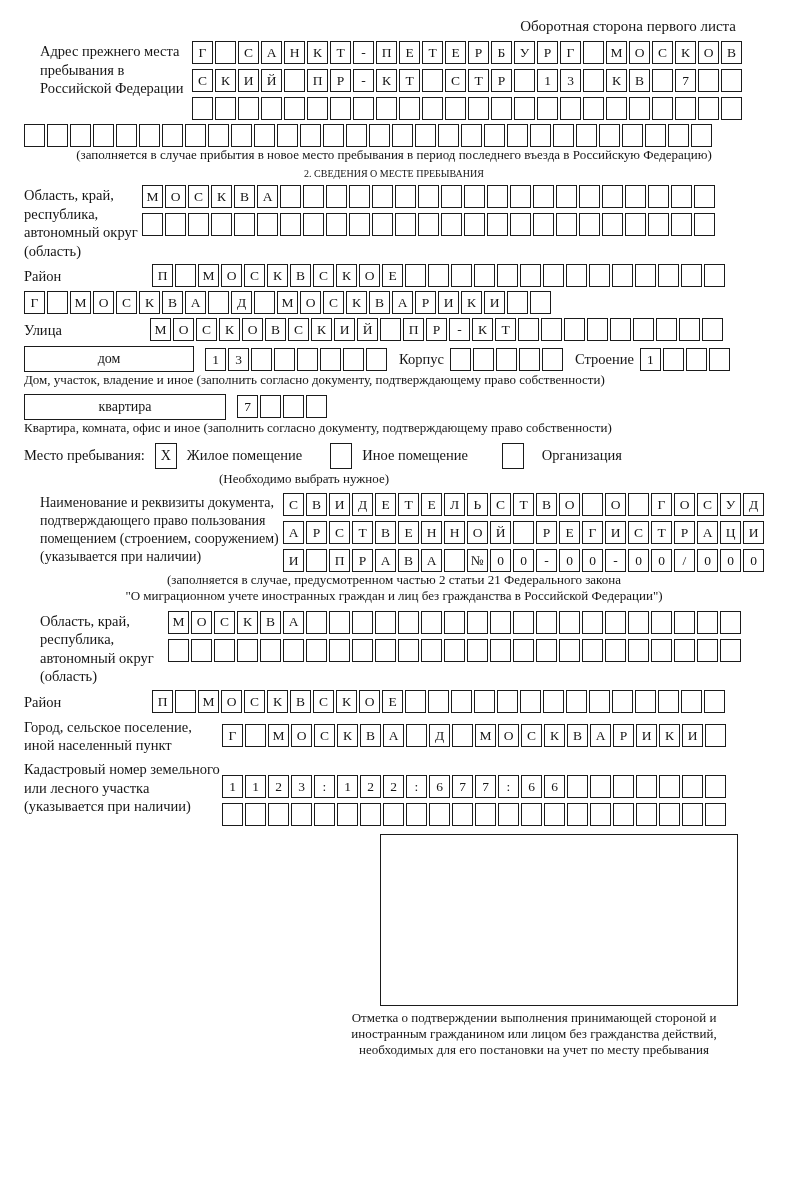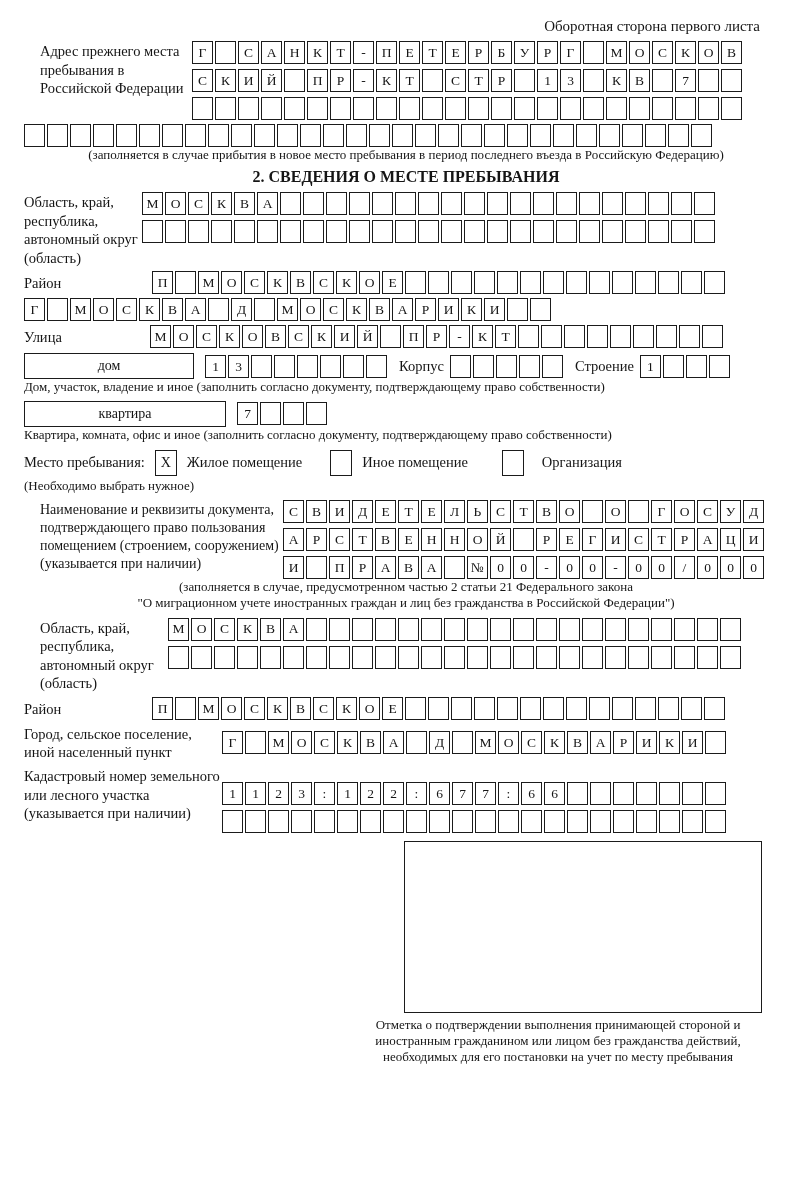--- a/index.html
+++ b/index.html
@@ -1,37 +1,37 @@
 <!DOCTYPE html>
 <html><head>
 <meta charset="utf-8">
 <style>
   html,body{margin:0;padding:0;background:#fff;}
   body{width:800px;height:1180px;overflow:hidden;color:#151515;
        font-family:"Liberation Serif","DejaVu Serif",serif;}
-  .page{padding:6px 12px 0 24px;position:relative;}
+  .page{padding:6px 36px 0 24px;position:relative;}
   .header-note{text-align:right;font-size:15px;margin:12px 28px 4px 0;}
   .field{display:flex;align-items:flex-start;}
   .field.vcenter{align-items:center;}
   .flabel{font-size:14.5px;line-height:1.28;flex-shrink:0;padding-top:1px;}
   .w150{width:152px;}
   .w118{width:118px;}
   .w128{width:128px;}
   .w126{width:126px;}
   .w155{width:155px;}
   .w198{width:198px;}
   .w242{width:243px;}
   .rows{display:flex;flex-direction:column;gap:5px;}
   .cells{display:flex;flex-wrap:nowrap;}
   .cell{width:19px;height:21px;border:1.5px solid #1b1b1b;margin-right:2px;
         display:inline-flex;align-items:center;justify-content:center;
         font-size:13.5px;line-height:1;flex-shrink:0;background:#fff;}
   .caption{font-size:13px;line-height:1.25;}
   .center{text-align:center;}
-  .section-title{font-size:16px;font-weight:bold;text-align:center;margin:5px 0 6px 0;}
+  .section-title{font-size:10px;font-weight:normal;text-align:center;margin:5px 0 6px 0;}
   .wide-box{border:1.6px solid #1b1b1b;height:24px;display:flex;align-items:center;
             justify-content:center;font-size:14px;flex-shrink:0;}
   .house-box{width:168px;}
   .apt-box{width:200px;}
   .inline-label{font-size:14.5px;margin:0 6px 0 10px;white-space:nowrap;}
   .house-row{display:flex;align-items:center;margin-top:5px;}
   .stay-row{display:flex;align-items:center;margin-top:7px;font-size:14.5px;}
   .cbox{width:20px;height:24px;border:1.5px solid #1b1b1b;display:inline-flex;
         align-items:center;justify-content:center;font-size:14px;margin:0 10px;flex-shrink:0;}
   .opt-label{white-space:nowrap;}
@@ -360,21 +360,21 @@
 
   <div class="stay-row">
     <span>Место пребывания:</span>
     <span class="cbox">X</span>
     <span class="opt-label">Жилое помещение</span>
     <span class="cbox" style="margin-left:28px"></span>
     <span class="opt-label">Иное помещение</span>
     <span class="cbox" style="margin-left:34px"></span>
     <span class="opt-label" style="margin-left:8px">Организация</span>
   </div>
-  <div class="caption" style="width:560px;text-align:left;margin-top:2px">(Необходимо выбрать нужное)</div>
+  <div class="caption" style="width:560px;text-align:center;margin-top:2px">(Необходимо выбрать нужное)</div>
 
   <div class="field mt6">
     <div class="flabel w242" style="font-size:14px">Наименование и реквизиты документа, подтверждающего право пользования помещением (строением, сооружением) (указывается при наличии)</div>
     <div class="rows">
       <div class="cells">
           <span class="cell">С</span>
           <span class="cell">В</span>
           <span class="cell">И</span>
           <span class="cell">Д</span>
           <span class="cell">Е</span>

